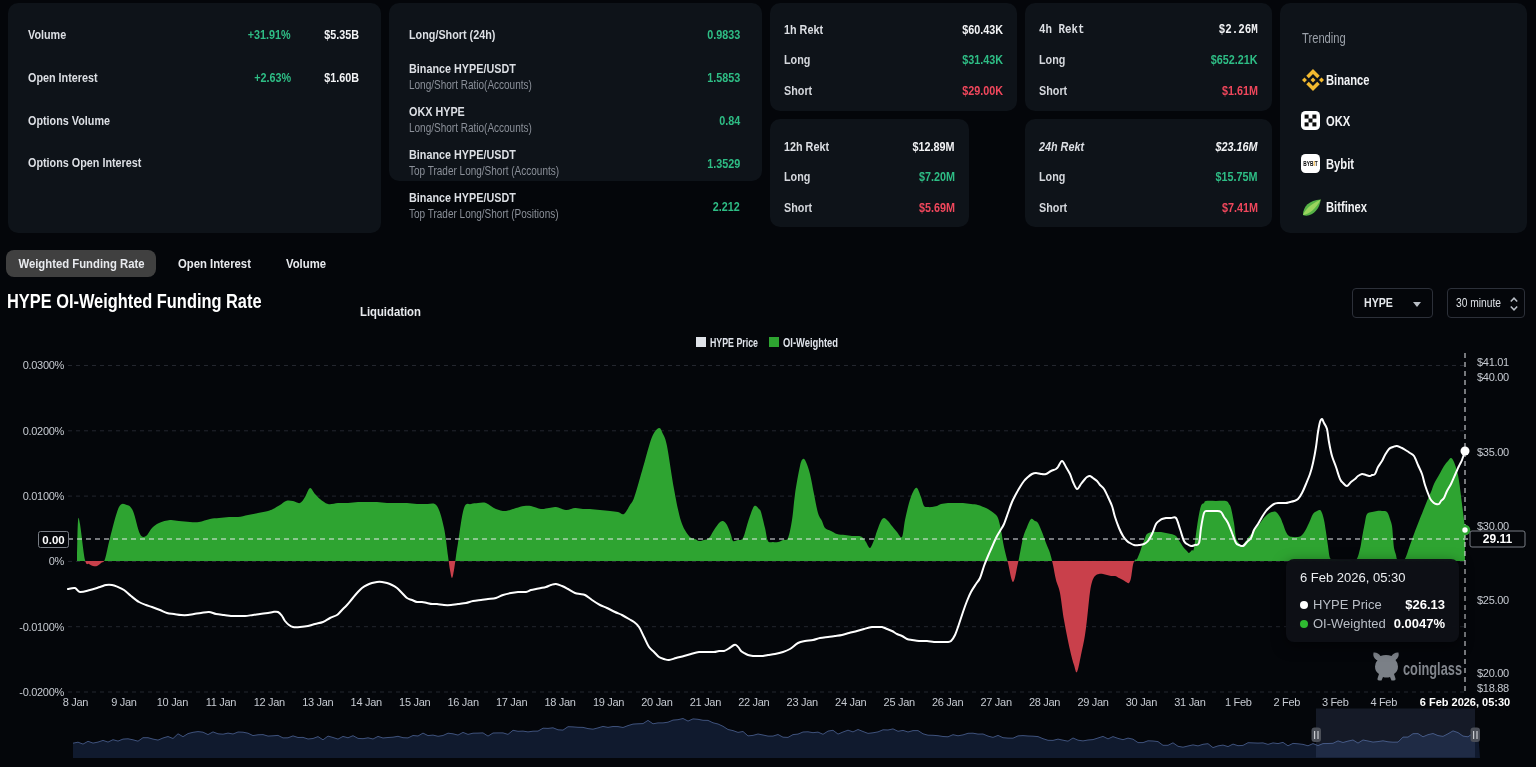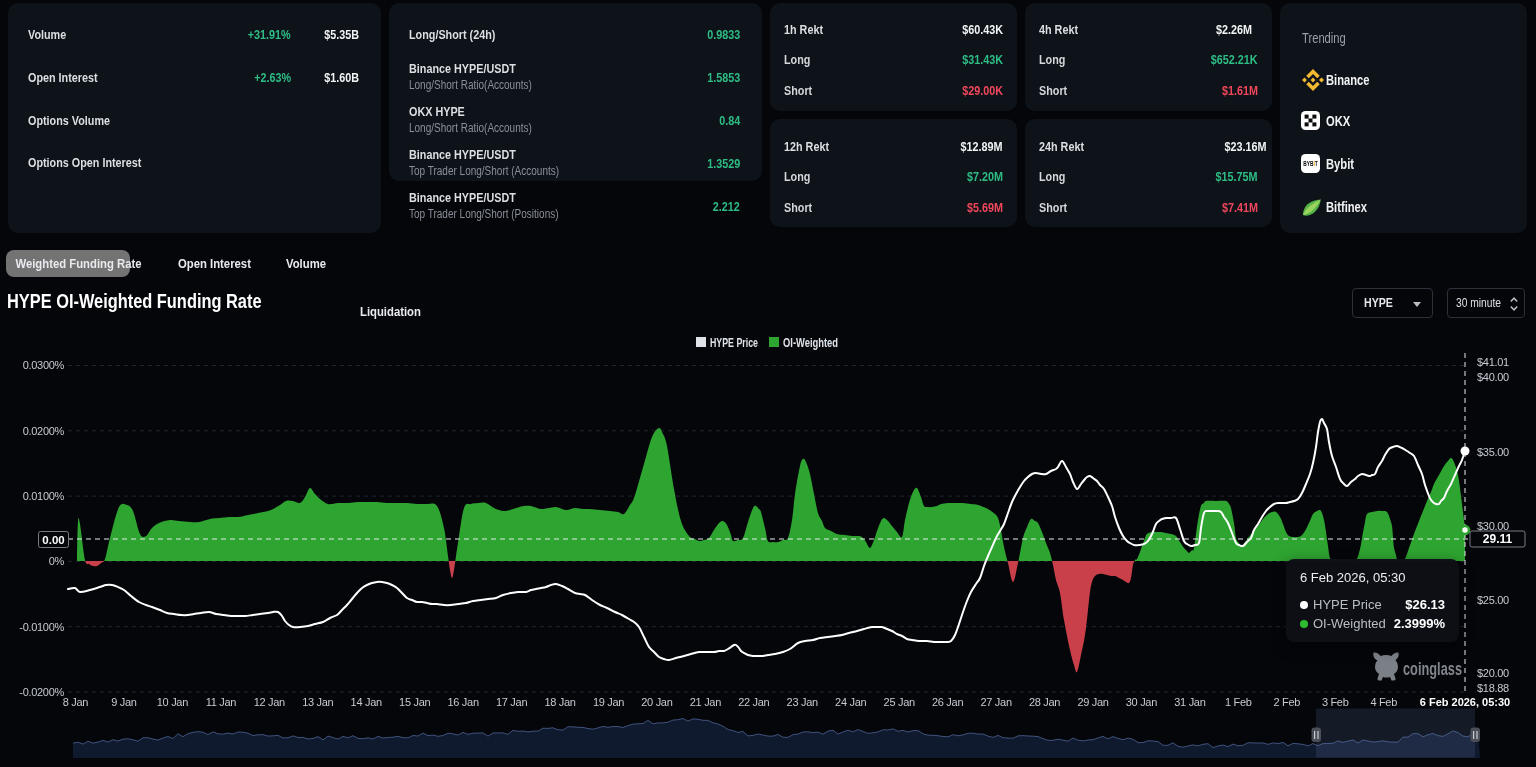--- a/index.html
+++ b/index.html
@@ -77,49 +77,49 @@
   <div class="row" style="left:14px; right:14px; top:46px; height:20px;">
       <span class="lab" style="color:#d4d7dc;">Long</span>
       <span class="teal">$31.43K</span>
     </div>
   <div class="row" style="left:14px; right:14px; top:77px; height:20px;">
       <span class="lab" style="color:#d4d7dc;">Short</span>
       <span class="red">$29.00K</span>
     </div>
 </div>
 <div class="card" style="left:1025px; top:3px; width:247px; height:108px;">
-  <div class="row" style="left:14px; right:20px; top:16px; height:20px;">
+  <div class="row" style="left:14px; right:14px; top:16px; height:20px;font-family:Liberation Mono, monospace;">
       <span class="lab">4h Rekt</span>
       <span class="val">$2.26M</span>
     </div>
   <div class="row" style="left:14px; right:14px; top:46px; height:20px;">
       <span class="lab" style="color:#d4d7dc;">Long</span>
       <span class="teal">$652.21K</span>
     </div>
   <div class="row" style="left:14px; right:14px; top:77px; height:20px;">
       <span class="lab" style="color:#d4d7dc;">Short</span>
       <span class="red">$1.61M</span>
     </div>
 </div>
-<div class="card" style="left:770px; top:119px; width:247px; height:108px;">
+<div class="card" style="left:770px; top:119px; width:199px; height:108px;">
   <div class="row" style="left:14px; right:14px; top:17px; height:20px;">
       <span class="lab">12h Rekt</span>
       <span class="val">$12.89M</span>
     </div>
   <div class="row" style="left:14px; right:14px; top:47px; height:20px;">
       <span class="lab" style="color:#d4d7dc;">Long</span>
       <span class="teal">$7.20M</span>
     </div>
   <div class="row" style="left:14px; right:14px; top:78px; height:20px;">
       <span class="lab" style="color:#d4d7dc;">Short</span>
       <span class="red">$5.69M</span>
     </div>
 </div>
 <div class="card" style="left:1025px; top:119px; width:247px; height:108px;">
-  <div class="row" style="left:14px; right:5px; top:17px; height:20px;">
+  <div class="row" style="left:14px; right:14px; top:17px; height:20px;font-style:italic;">
       <span class="lab">24h Rekt</span>
       <span class="val">$23.16M</span>
     </div>
   <div class="row" style="left:14px; right:14px; top:47px; height:20px;">
       <span class="lab" style="color:#d4d7dc;">Long</span>
       <span class="teal">$15.75M</span>
     </div>
   <div class="row" style="left:14px; right:14px; top:78px; height:20px;">
       <span class="lab" style="color:#d4d7dc;">Short</span>
       <span class="red">$7.41M</span>
@@ -156,21 +156,21 @@
     </svg></div>
   <div class="tname" style="top:153px;">Bybit</div>
   <div style="position:absolute; left:21px; top:194px;">
     <svg width="21" height="21" viewBox="0 0 24 24">
       <path d="M2.2 20.5 C2.2 11 9.5 3.5 22.5 2.8 C21.5 13 14.5 20.8 6.2 21.4 C4.6 21.4 3.2 21.1 2.2 20.5Z" fill="#56b246"></path>
       <path d="M2.2 20.5 C10 19.5 17.5 13 22.5 2.8 C13.5 7 5.5 12.8 2.2 20.5Z" fill="#9ad45e"></path>
     </svg></div>
   <div class="tname" style="top:196px;">Bitfinex</div>
 </div>
 
-<div class="tab" style="left:6px; width:124px; background:#737373; border-radius:8px; text-align:center;"><span style="transform-origin:center;">Weighted Funding Rate</span></div>
+<div class="tab" style="left:6px; width:150px; background:#404040; border-radius:8px; text-align:center;"><span style="transform-origin:center;">Weighted Funding Rate</span></div>
 <div class="tab" style="left:178px;"><span>Open Interest</span></div>
 <div class="tab" style="left:286px;"><span>Volume</span></div>
 <div class="tab" style="left:360px;margin-top:48px;"><span>Liquidation</span></div>
 
 <div style="position:absolute; left:7px; top:289px; color:#fff; font-size:21px; font-weight:700; transform:scaleX(.78); transform-origin:left center; white-space:nowrap;">HYPE OI-Weighted Funding Rate</div>
 
 <div class="sel" style="left:1352px; top:288px; width:81px;">
   <span style="position:absolute; left:11px; top:7px; display:inline-block; transform:scaleX(.85); transform-origin:left center;">HYPE</span>
   <svg style="position:absolute; right:11px; top:13px;" width="8" height="5" viewBox="0 0 8 5">
       <path d="M0 0 L8 0 L4 5Z" fill="#b9bec6"></path>
@@ -284,15 +284,15 @@
 </svg>
 
 <div style="position:absolute; left:1286px; top:559px; width:173px; height:83px; background:rgba(13,16,22,0.97); border-radius:8px; box-shadow:0 4px 14px rgba(0,0,0,0.5);">
   <div style="position:absolute; left:14px; top:11px; color:#eceef1; font-size:13px; font-weight:400;">6 Feb 2026, 05:30</div>
   <div style="position:absolute; left:14px; top:38px; width:145px; display:flex; justify-content:space-between;">
     <span style="color:#b9bec6; font-size:13px;"><span style="display:inline-block;width:8px;height:8px;border-radius:50%;background:#fff;margin-right:5px;"></span>HYPE Price</span>
     <span style="color:#fff; font-size:13px; font-weight:700;">$26.13</span>
     </div>
   <div style="position:absolute; left:14px; top:57px; width:145px; display:flex; justify-content:space-between;">
     <span style="color:#b9bec6; font-size:13px;"><span style="display:inline-block;width:8px;height:8px;border-radius:50%;background:#2fbb31;margin-right:5px;"></span>OI-Weighted</span>
-    <span style="color:#fff; font-size:13px; font-weight:700;">2.3999%</span>
+    <span style="color:#fff; font-size:13px; font-weight:700;">0.0047%</span>
     </div>
 </div>
 
 </body></html>

